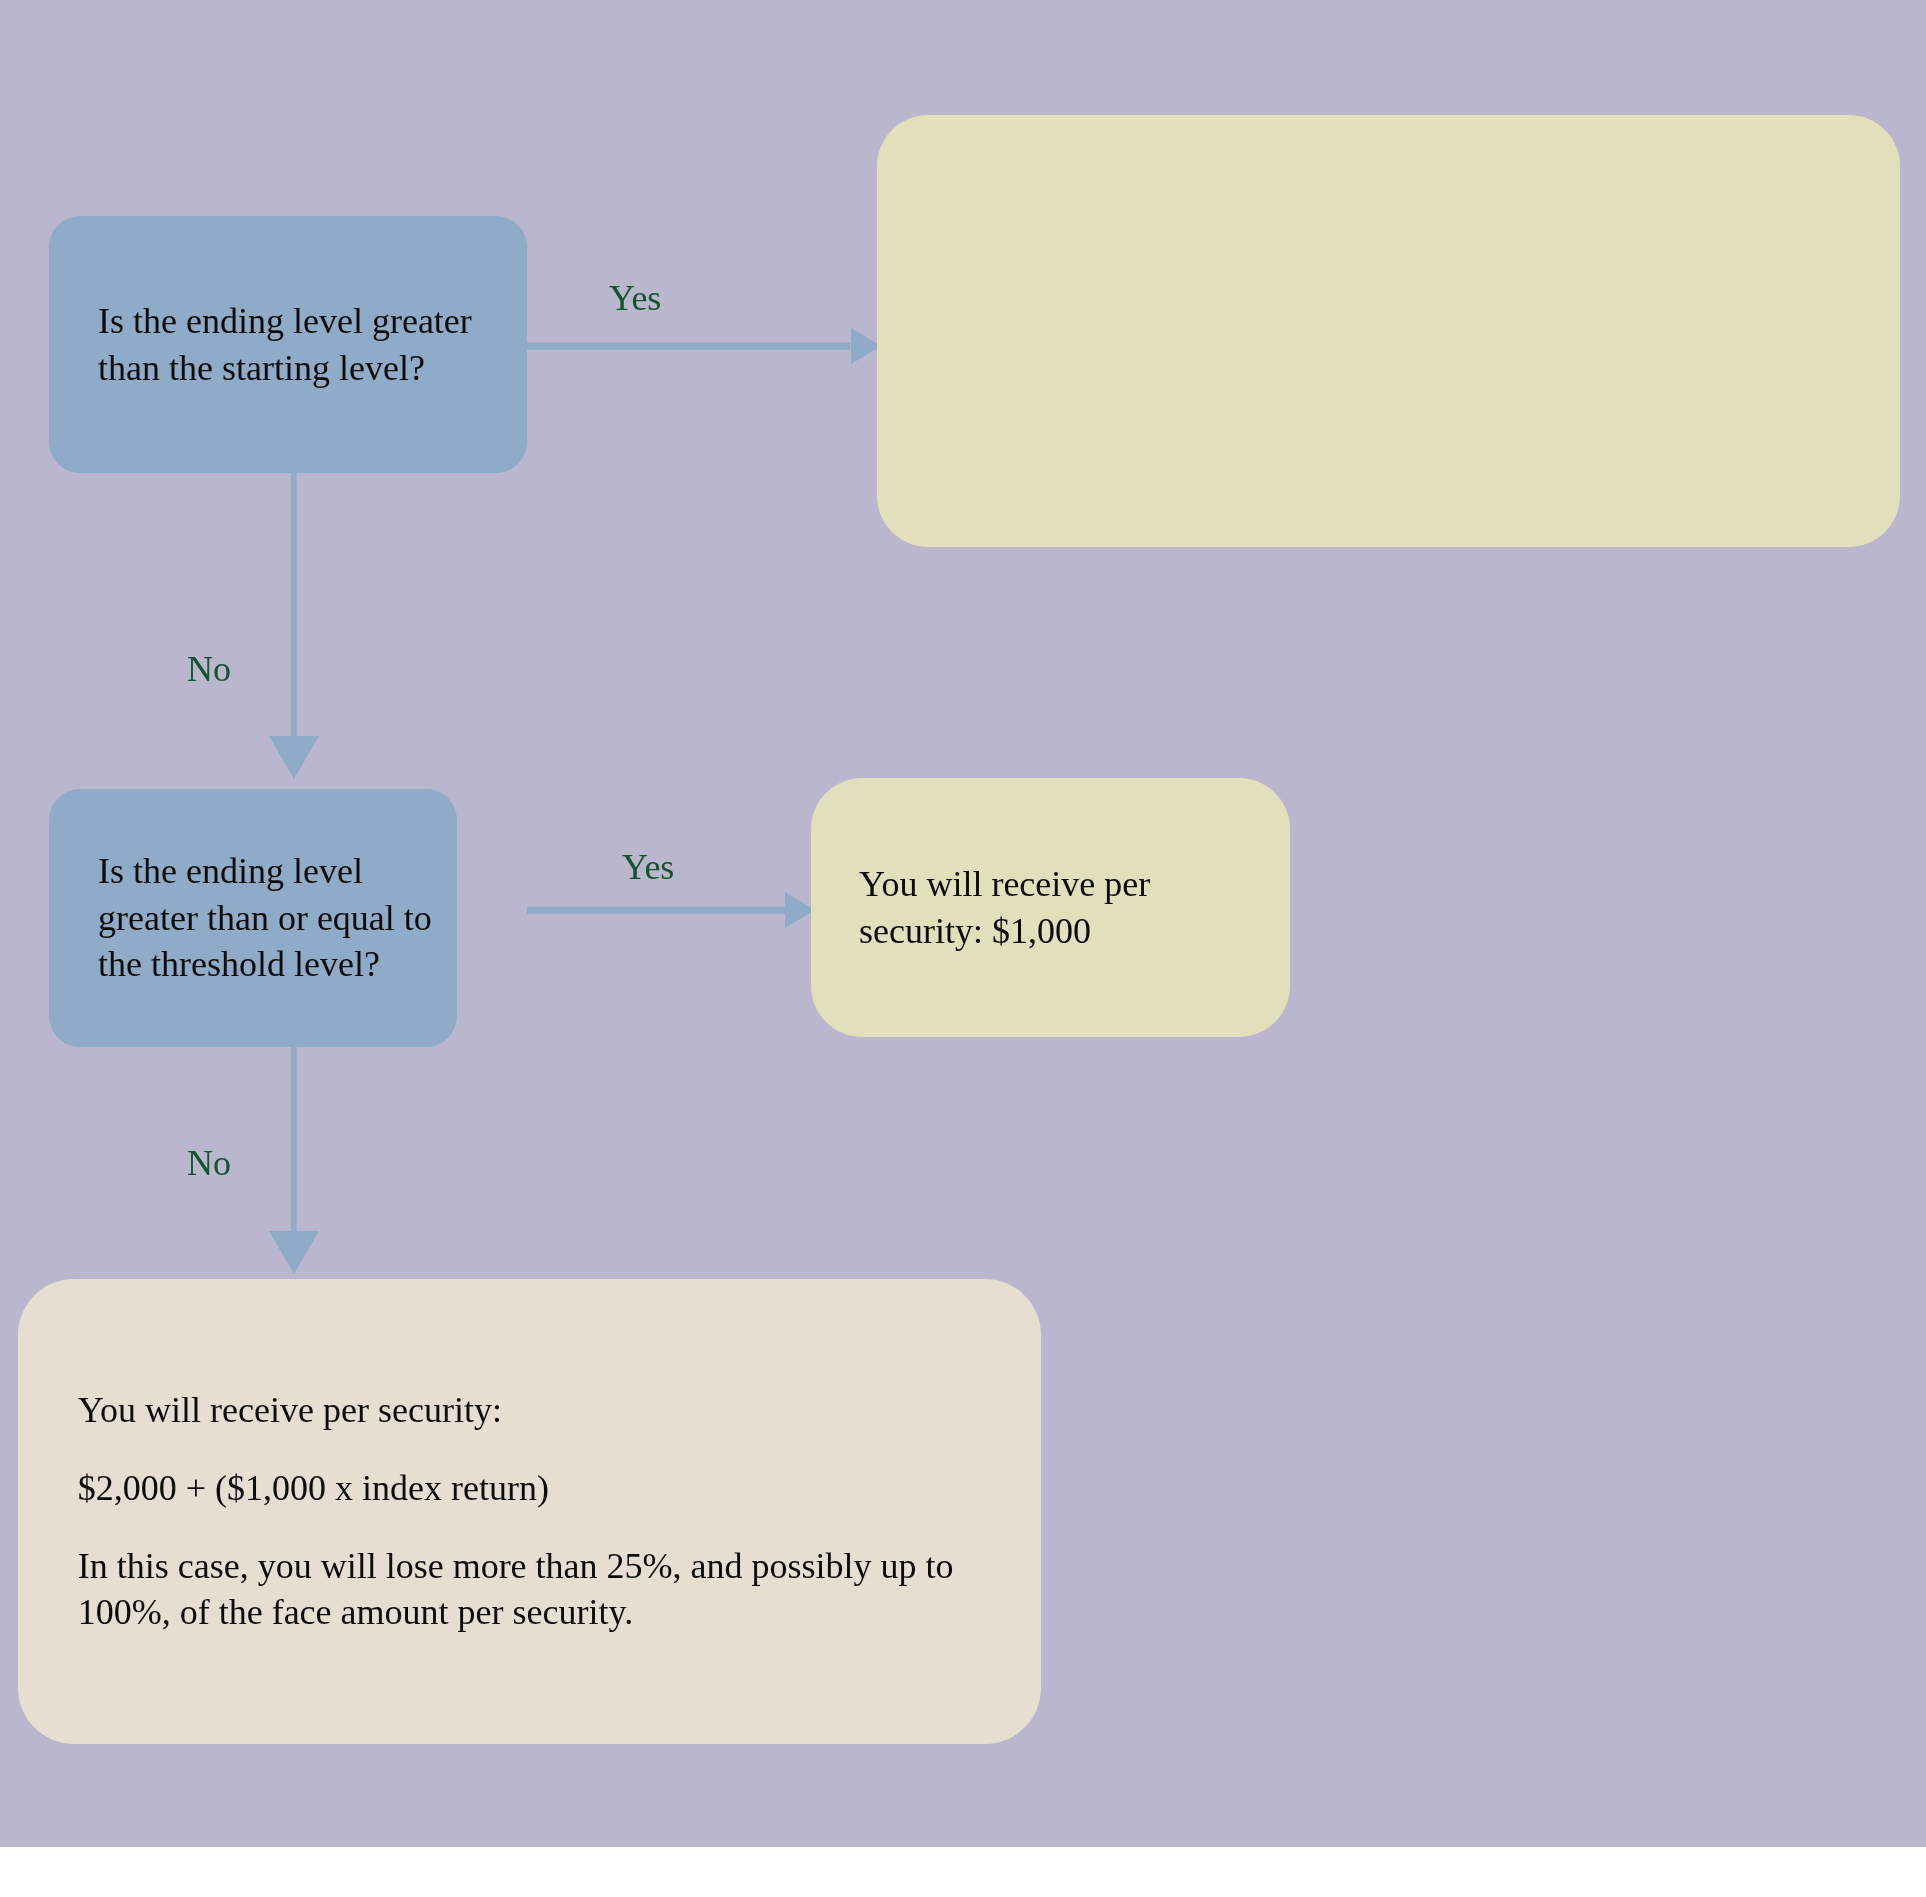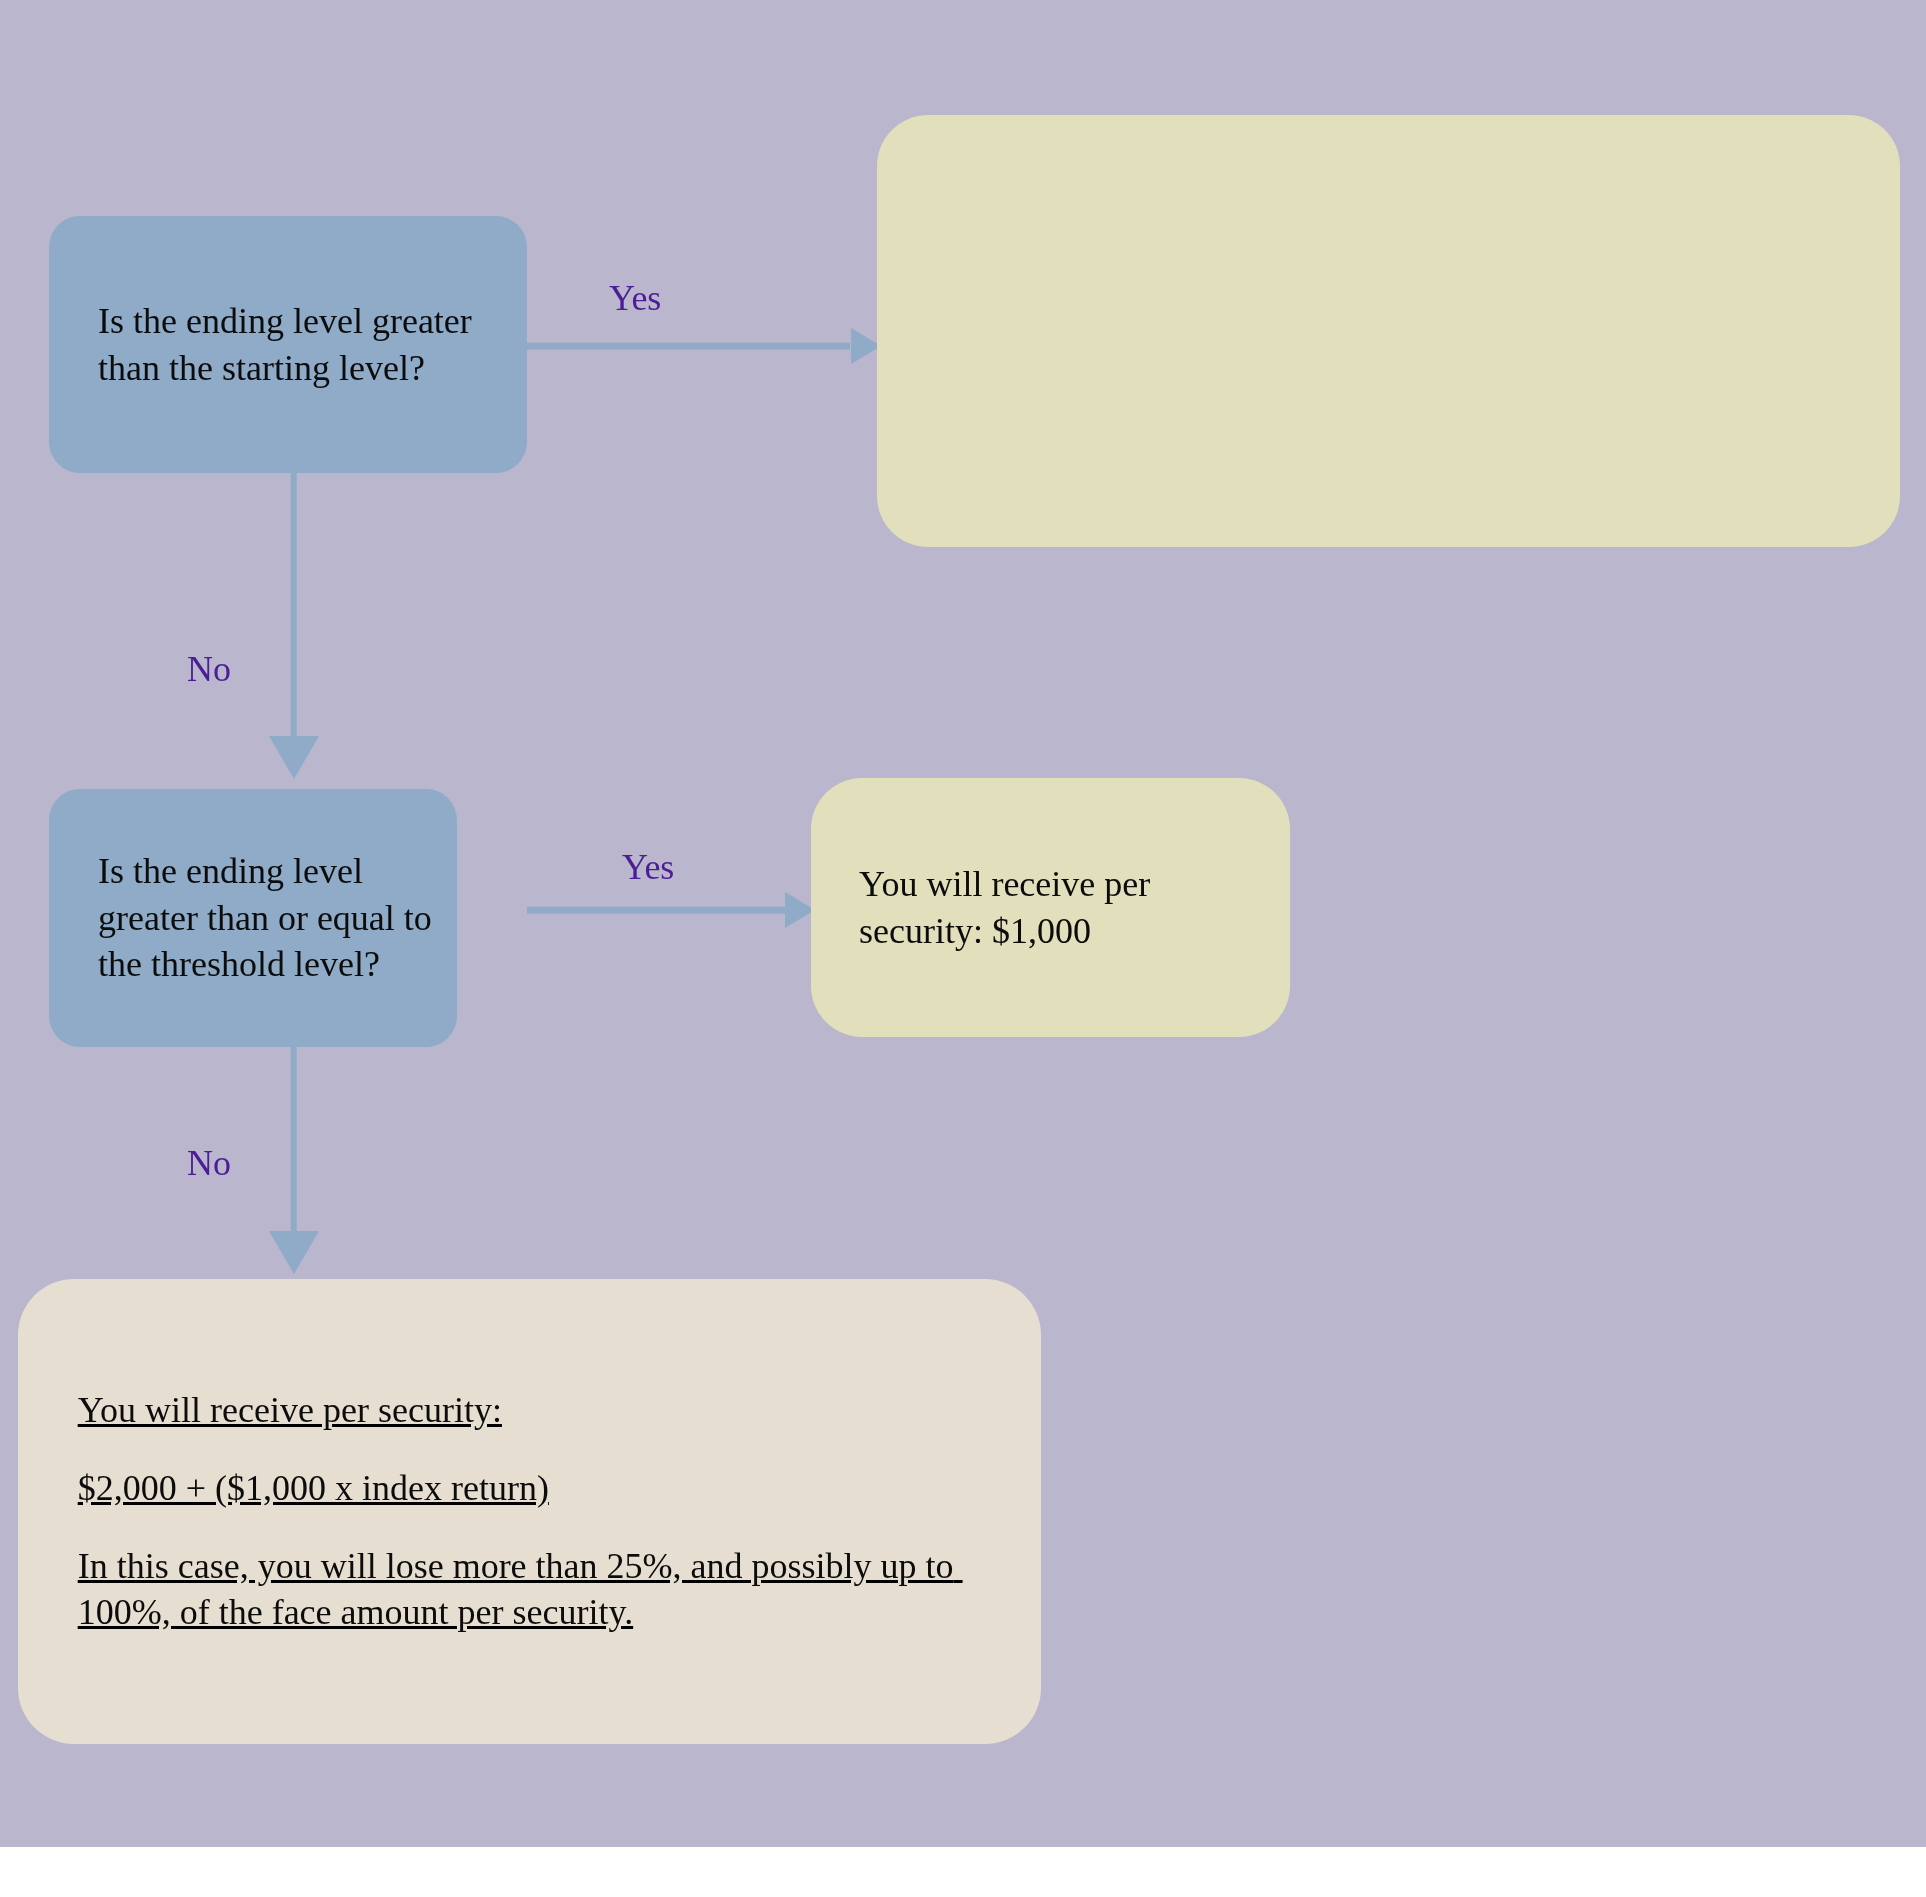--- a/index.html
+++ b/index.html
@@ -51,21 +51,20 @@
     border-radius: 51px;
   }
   .outcome-yellow .line {
     font-size: 36px;
   }
 
   
   .outcome-beige {
     background: #e7ded2;
     border-radius: 56px;
-    text-decoration: underline;
   }
   .outcome-beige .line {
     font-size: 36px;
   }
 
   .para-gap { height: 31px; }
 
   
   #node-q1      { left: 49px;   top: 216px;  width: 478px;  height: 257px; padding: 0 0 0 49px; }
   #node-out1    { left: 877px; top: 115px;  width: 1023px; height: 432px; padding: 0 35px 0 60px; }
@@ -115,21 +114,21 @@
 
   #arrow-no-1 { left: 268px; top: 473px;  width: 51px; height: 306px; }
   #arrow-no-1 .shaft { height: 263px; }
   #arrow-no-2 { left: 268px; top: 1047px; width: 51px; height: 227px; }
   #arrow-no-2 .shaft { height: 184px; }
 
   
   .edge-label {
     position: absolute;
     font-size: 36px;
-    color: #4c1d95;
+    color: #14532d;
     line-height: 1;
     white-space: nowrap;
   }
   #label-yes-1 { left: 609px; top: 280px; }
   #label-yes-2 { left: 622px; top: 849px; }
   #label-no-1  { left: 187px;  top: 651px; }
   #label-no-2  { left: 187px;  top: 1145px; }
 
   em.plus { font-style: italic; }
 </style>

